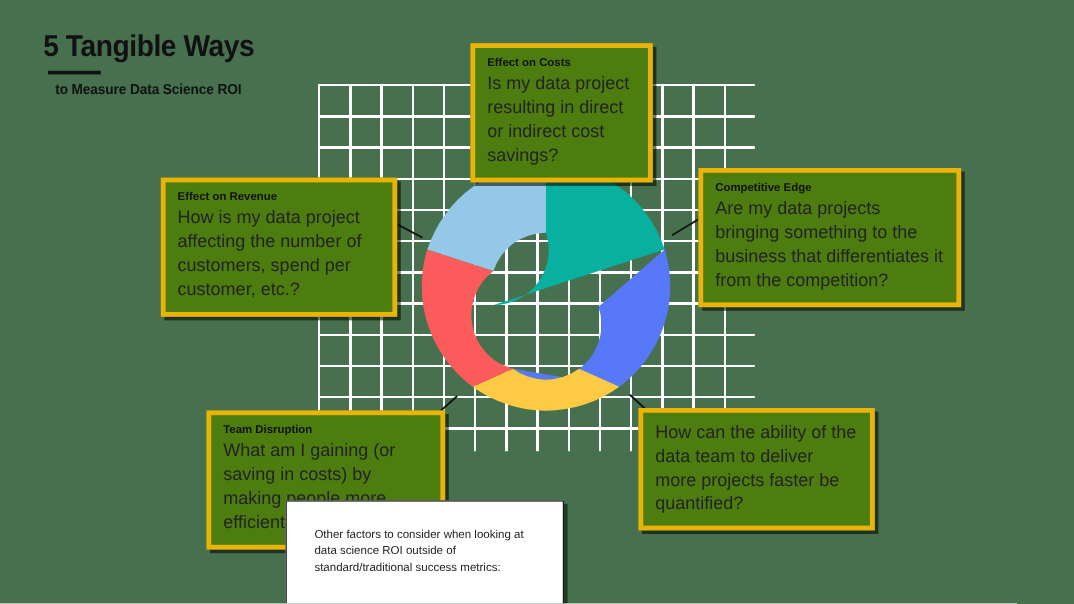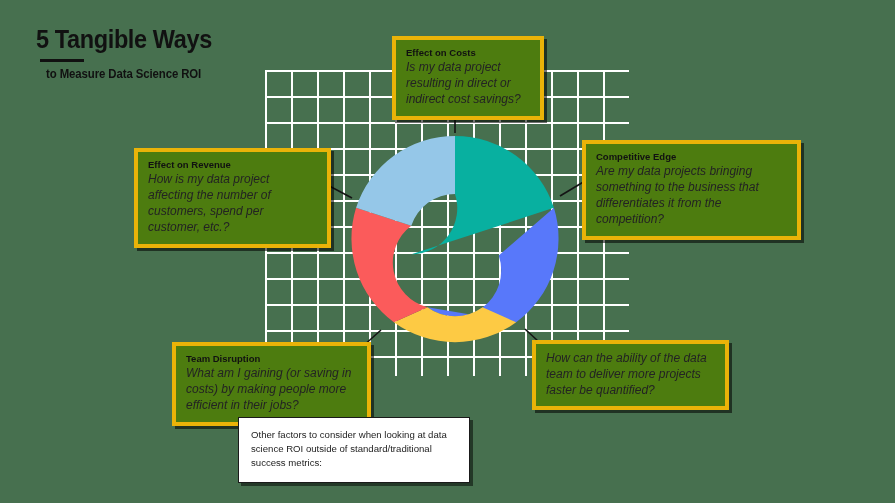--- a/index.html
+++ b/index.html
@@ -90,25 +90,24 @@
     box-sizing: border-box;
   }
   .card-title {
     font-size: 9.5px;
     font-weight: bold;
     color: #111111;
     margin: 0 0 2px 0;
     line-height: 1.2;
   }
   .card-body {
-    font-size: 12px;
+    font-size: 15px;
     color: #232323;
     line-height: 1.32;
     margin: 0;
-    font-style: italic;
   }
 
   #card-costs       { left: 392px; top: 36px;  width: 152px; }
   #card-competitive { left: 582px; top: 140px; width: 219px; }
   #card-revenue     { left: 134px; top: 148px; width: 197px; }
   #card-team        { left: 172px; top: 342px; width: 199px; }
   #card-speed       { left: 532px; top: 340px; width: 197px; }
 
   
   #bottom-note {
@@ -116,21 +115,21 @@
     left: 238px;
     top: 417px;
     width: 232px;
     background: #ffffff;
     border: 1px solid #1a1a1a;
     box-shadow: 3px 3px 0 rgba(0,0,0,0.5);
     padding: 10px 12px 12px 12px;
     box-sizing: border-box;
   }
   #bottom-note p {
-    margin: 0;
+    margin: 11px;
     font-size: 9.6px;
     line-height: 1.45;
     color: #232323;
   }
 
   
   #factor-list {
     position: absolute;
     left: 493px;
     top: 424px;

